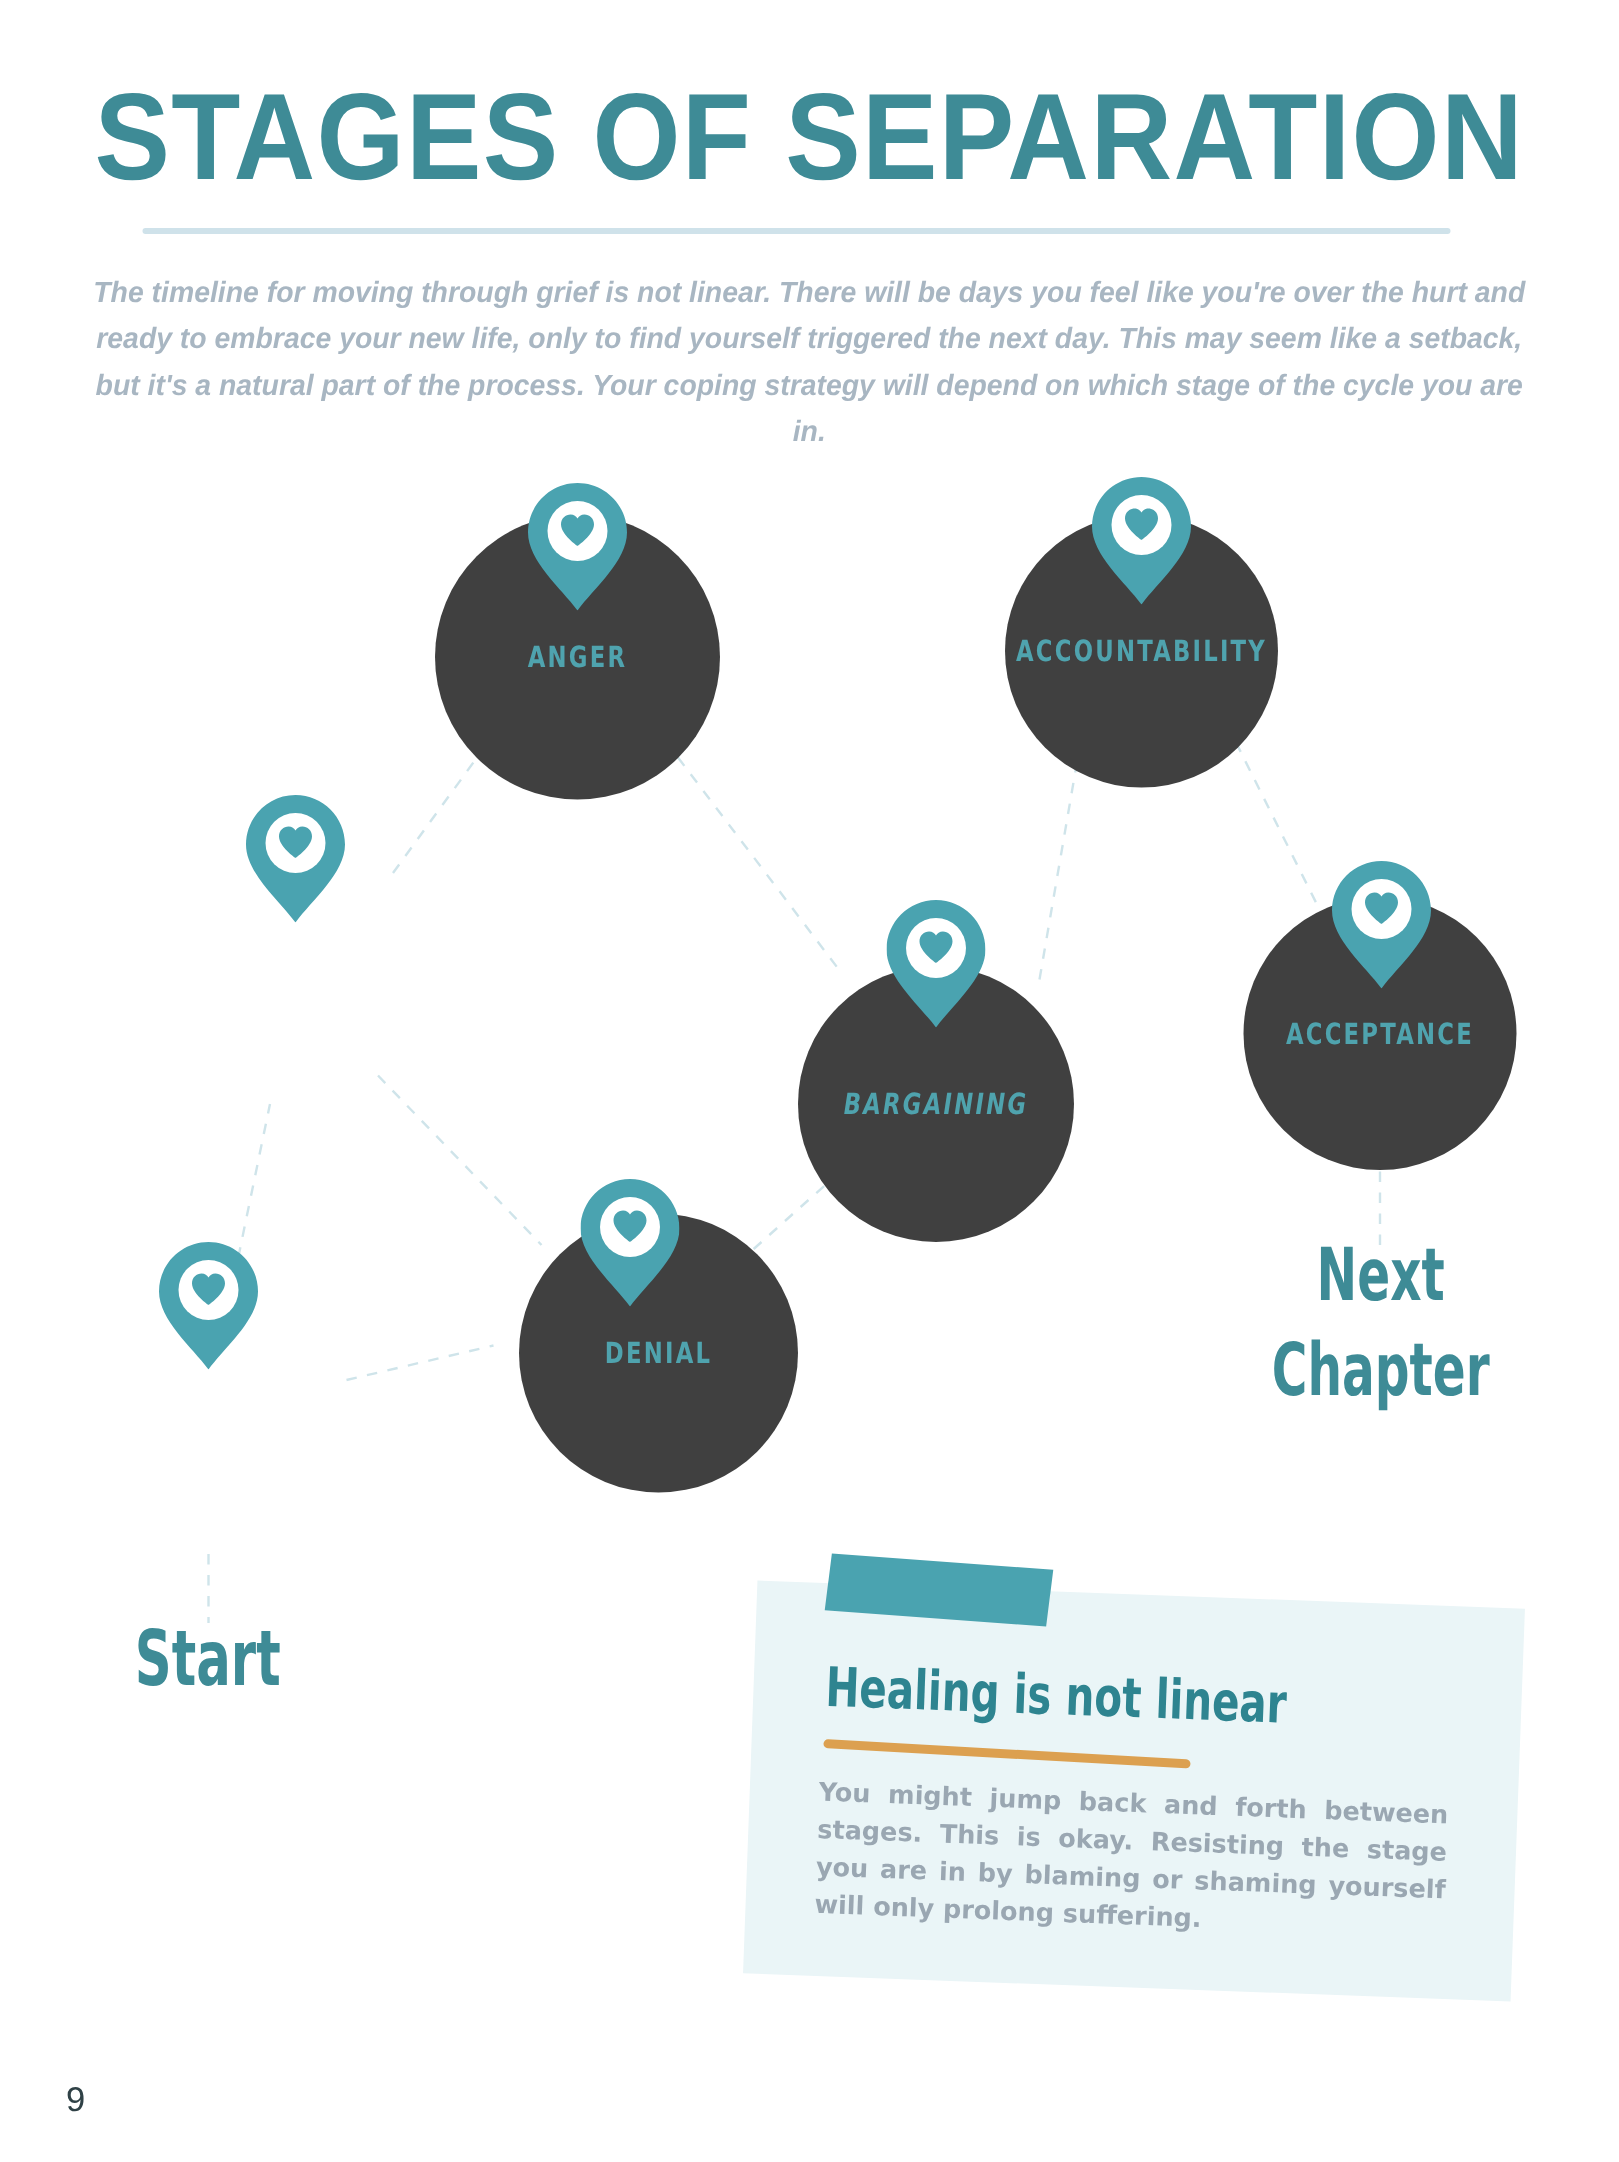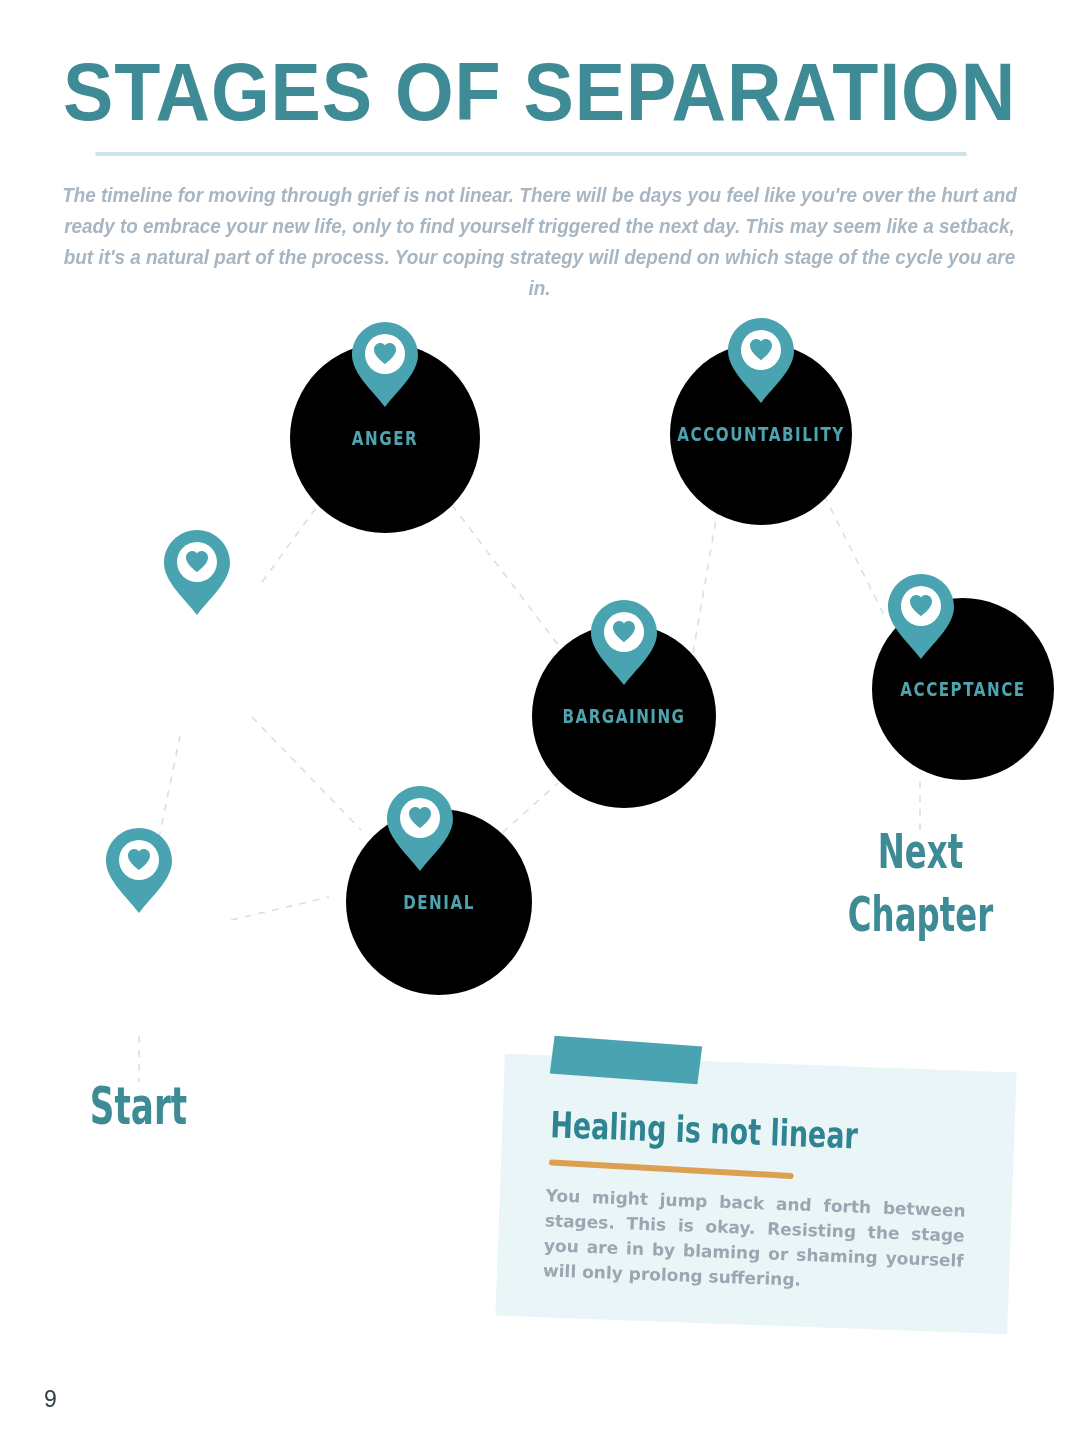--- a/index.html
+++ b/index.html
@@ -74,21 +74,21 @@
     top: 0;
     left: 0;
     width: 1079px;
     height: 1441px;
     pointer-events: none;
   }
 
   .node {
     position: absolute;
     border-radius: 50%;
-    background: #000000;
+    background: #404040;
   }
   .node-label {
     position: absolute;
     left: 0;
     width: 100%;
     text-align: center;
     font-family: "DejaVu Sans", sans-serif;
     font-weight: bold;
     font-size: 16.5px;
     letter-spacing: 1.6px;
@@ -259,32 +259,32 @@
     </div>
 
     <div class="pin" style="left:164px; top:530px; width:66px; height:85px;">
       <svg viewBox="0 0 66 85" width="66" height="85" xmlns="http://www.w3.org/2000/svg">
         <path d="M33 0 C14.8 0 0 14.8 0 33 C0 52 22 70 33 85 C44 70 66 52 66 33 C66 14.8 51.2 0 33 0 Z" fill="#4aa3b0"></path>
         <circle cx="33" cy="32" r="20" fill="#ffffff"></circle>
         <path d="M33 42 C33 42 22 34.5 22 27.5 C22 23.6 25.1 21 28.4 21 C30.6 21 32.2 22.2 33 23.6 C33.8 22.2 35.4 21 37.6 21 C40.9 21 44 23.6 44 27.5 C44 34.5 33 42 33 42 Z" fill="#4aa3b0"></path>
       </svg>
     </div>
 
-    <div class="node" style="left:532px; top:624px; width:184px; height:184px;">
+    <div class="node" style="left:532px; top:644px; width:184px; height:184px;font-style:italic;">
       <div class="node-label" style="top:83px;">BARGAINING</div>
     </div>
     <div class="pin" style="left:591px; top:600px; width:66px; height:85px;">
       <svg viewBox="0 0 66 85" width="66" height="85" xmlns="http://www.w3.org/2000/svg">
         <path d="M33 0 C14.8 0 0 14.8 0 33 C0 52 22 70 33 85 C44 70 66 52 66 33 C66 14.8 51.2 0 33 0 Z" fill="#4aa3b0"></path>
         <circle cx="33" cy="32" r="20" fill="#ffffff"></circle>
         <path d="M33 42 C33 42 22 34.5 22 27.5 C22 23.6 25.1 21 28.4 21 C30.6 21 32.2 22.2 33 23.6 C33.8 22.2 35.4 21 37.6 21 C40.9 21 44 23.6 44 27.5 C44 34.5 33 42 33 42 Z" fill="#4aa3b0"></path>
       </svg>
     </div>
 
-    <div class="node" style="left:872px; top:598px; width:182px; height:182px;">
+    <div class="node" style="left:829px; top:598px; width:182px; height:182px;">
       <div class="node-label" style="top:82px;">ACCEPTANCE</div>
     </div>
     <div class="pin" style="left:888px; top:574px; width:66px; height:85px;">
       <svg viewBox="0 0 66 85" width="66" height="85" xmlns="http://www.w3.org/2000/svg">
         <path d="M33 0 C14.8 0 0 14.8 0 33 C0 52 22 70 33 85 C44 70 66 52 66 33 C66 14.8 51.2 0 33 0 Z" fill="#4aa3b0"></path>
         <circle cx="33" cy="32" r="20" fill="#ffffff"></circle>
         <path d="M33 42 C33 42 22 34.5 22 27.5 C22 23.6 25.1 21 28.4 21 C30.6 21 32.2 22.2 33 23.6 C33.8 22.2 35.4 21 37.6 21 C40.9 21 44 23.6 44 27.5 C44 34.5 33 42 33 42 Z" fill="#4aa3b0"></path>
       </svg>
     </div>
 

